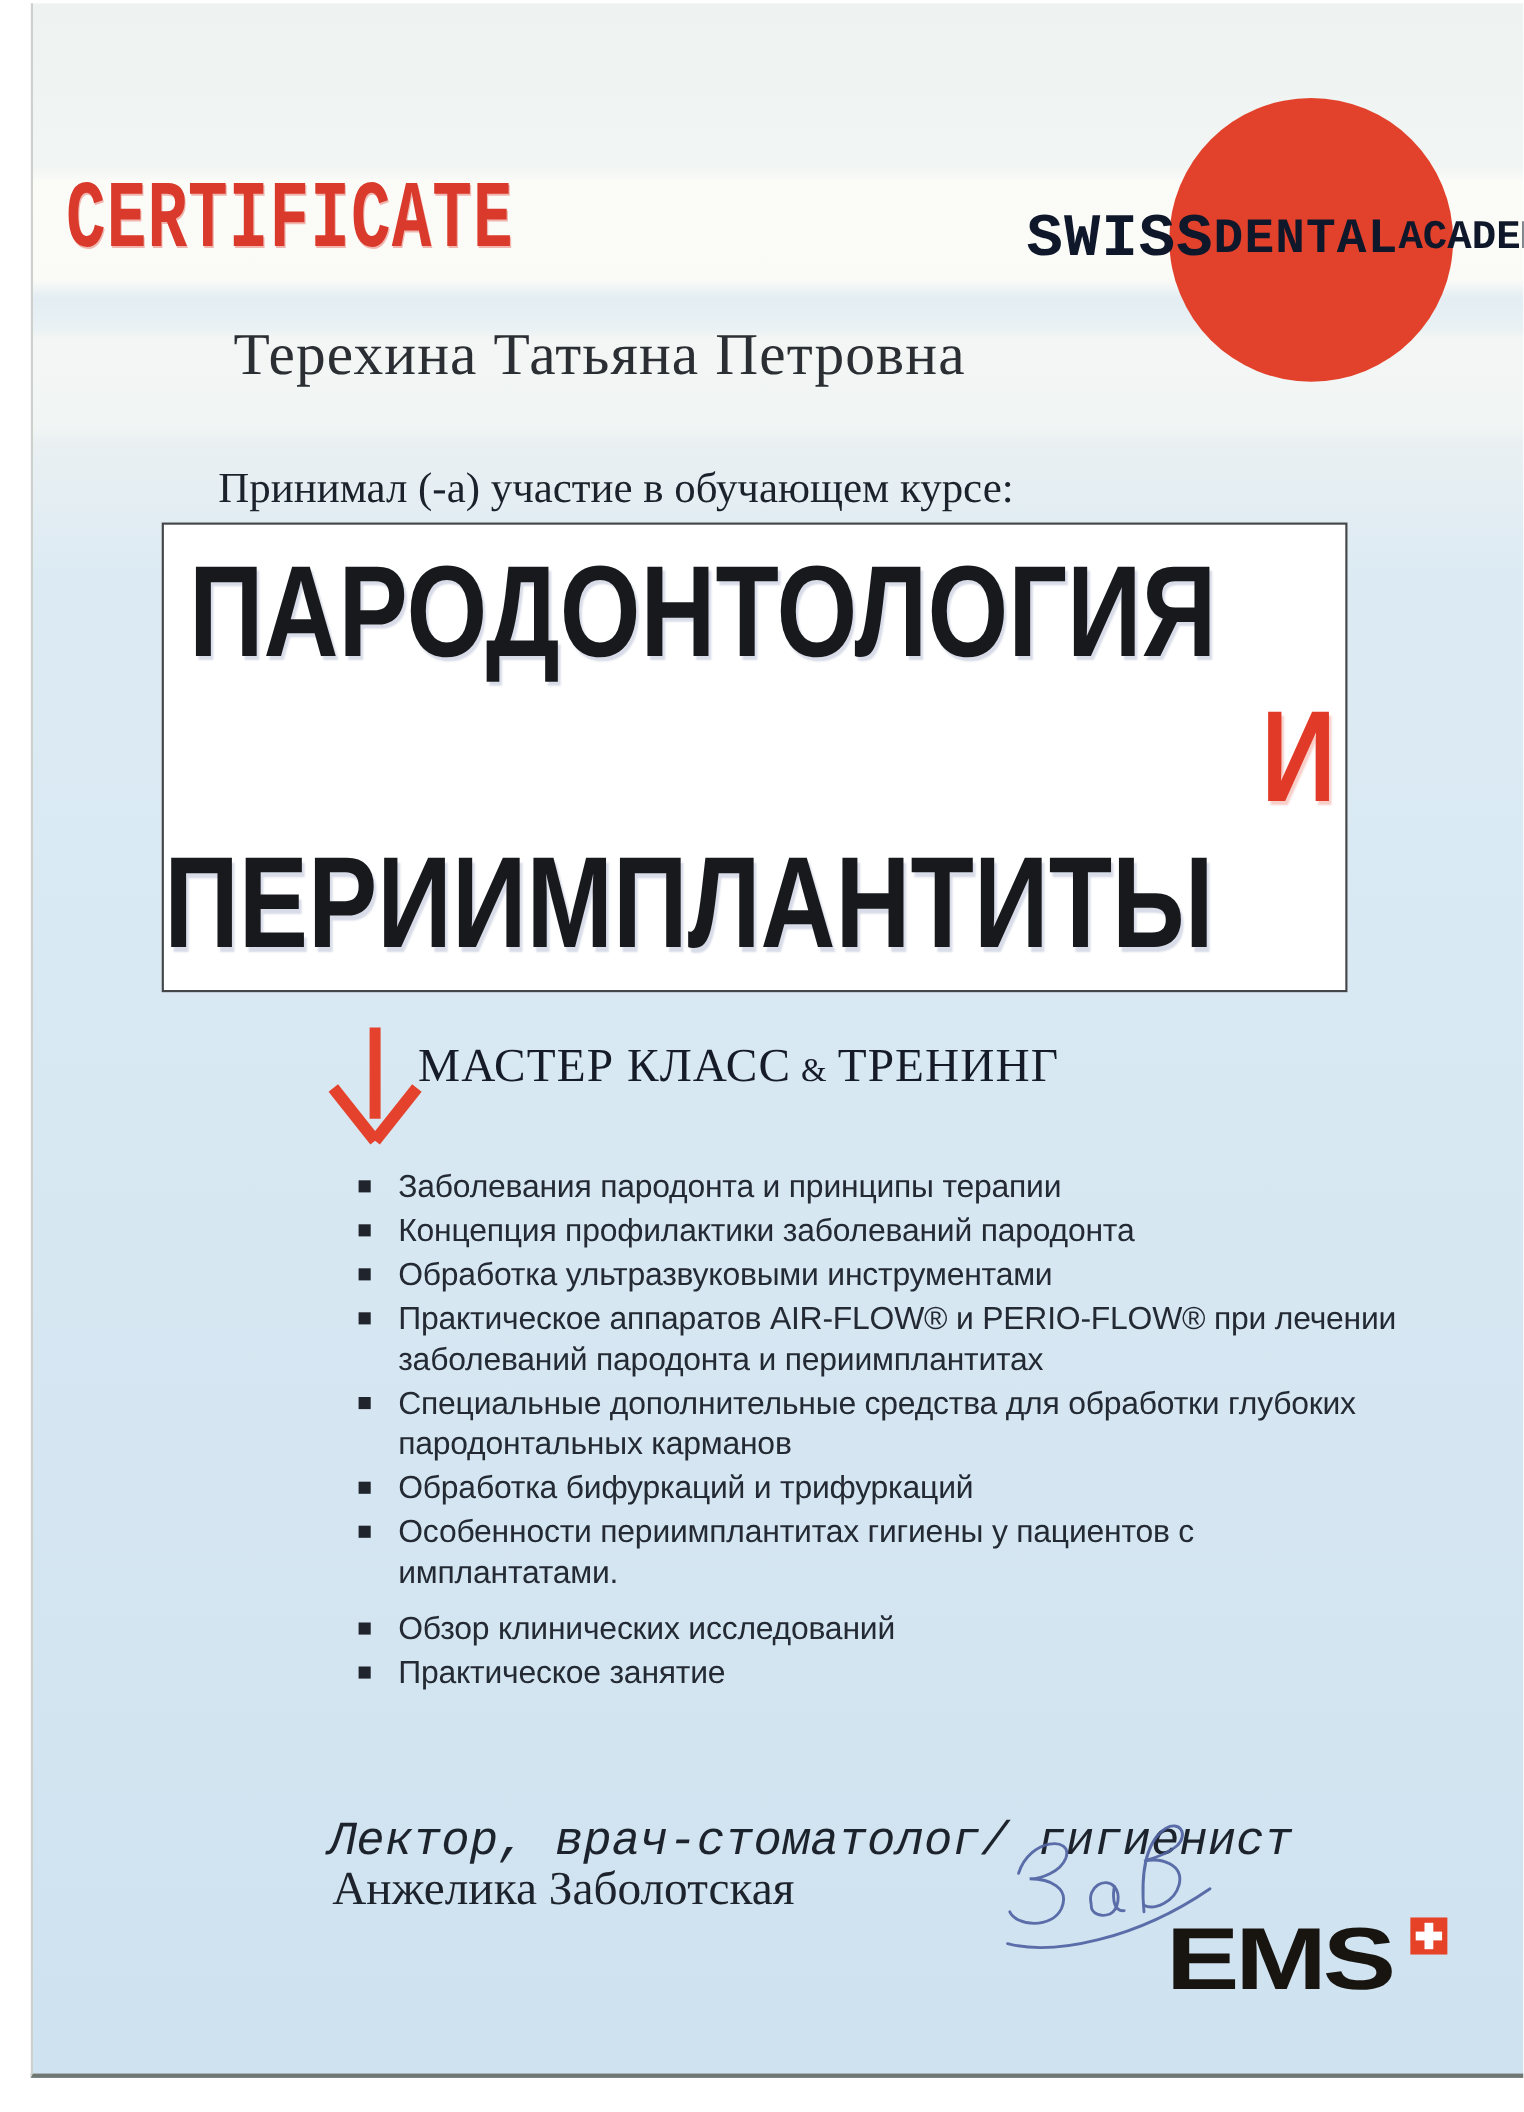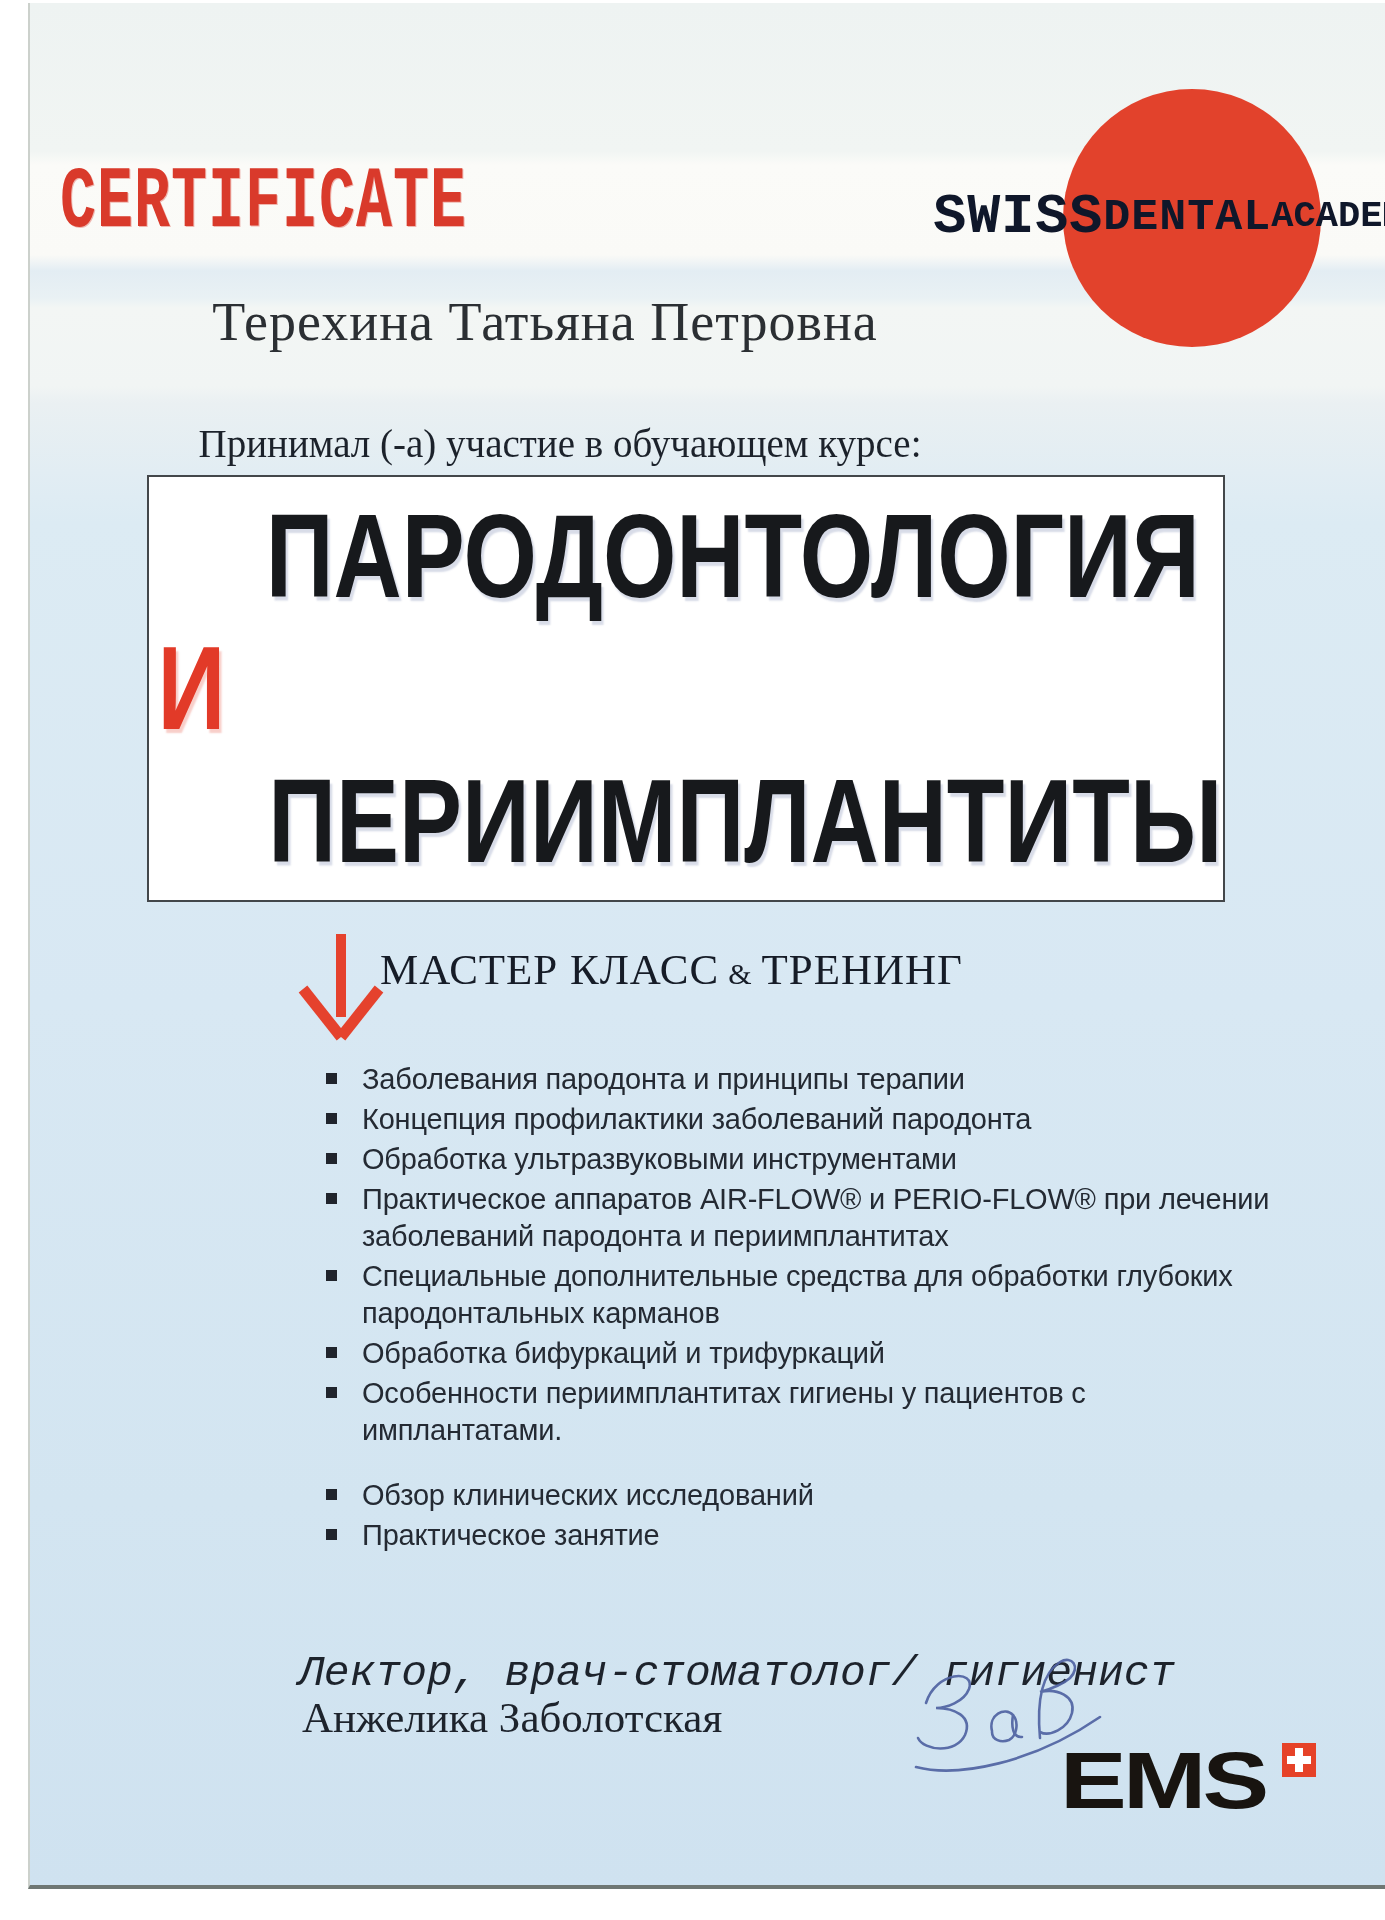--- a/index.html
+++ b/index.html
@@ -55,21 +55,21 @@
 
   .intro{
     position:absolute;left:80px;top:418px;width:900px;text-align:center;
     font-family:"Liberation Serif", serif;
     font-size:39px;color:#1c222b;
   }
 
   .course-box{
     position:absolute;left:117px;top:472px;width:1078px;height:427px;
     background:#ffffff;border:2px solid #43474a;box-sizing:border-box;
-    display:flex;flex-direction:column;align-items:flex-start;justify-content:center;
+    display:flex;flex-direction:column;align-items:flex-end;justify-content:center;
   }
   .course-line{
     font-weight:bold;font-size:118px;line-height:1.12;color:#17191c;
     transform:scaleX(0.8);white-space:nowrap;
     text-shadow:3px 4px 2px rgba(60,80,140,.20);
   }
   .course-line.red{color:#e23a28;text-shadow:3px 4px 2px rgba(226,58,40,.25);}
 
   .arrow-wrap{position:absolute;left:265px;top:928px;}
 
@@ -85,21 +85,21 @@
     list-style:none;margin:0;padding:0;
   }
   .topics li{
     position:relative;padding-left:37px;margin-bottom:3px;
     font-size:29px;line-height:37px;color:#242a33;letter-spacing:-0.2px;
   }
   .topics li::before{
     content:"";position:absolute;left:1px;top:12px;width:11px;height:11px;
     background:#20242c;
   }
-  .topics li.gap-before{margin-top:28px;}
+  .topics li.gap-before{margin-top:14px;}
   .tline{display:block;white-space:nowrap;}
 
   .lecturer-role{
     position:absolute;left:268px;top:1646px;
     font-family:Liberation Mono, monospace;font-style:italic;
     font-size:43px;color:#1d232c;white-space:nowrap;
   }
   .lecturer-name{
     position:absolute;left:272px;top:1690px;
     font-family:"Liberation Serif", serif;

